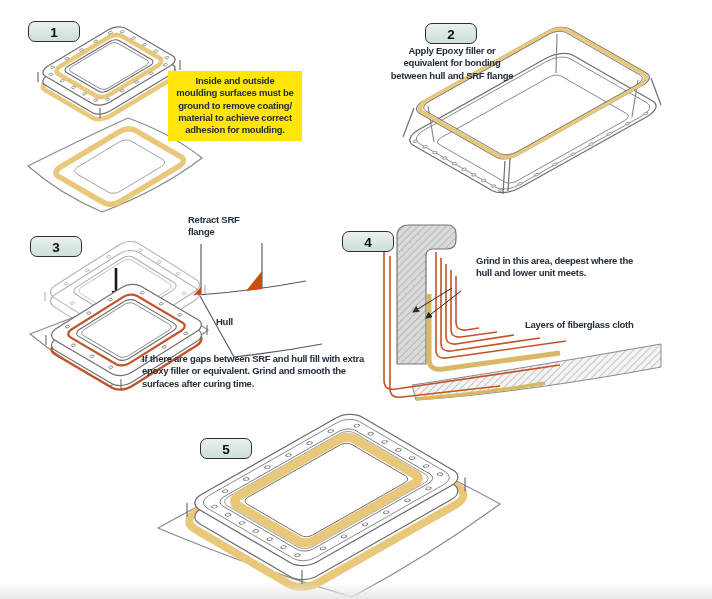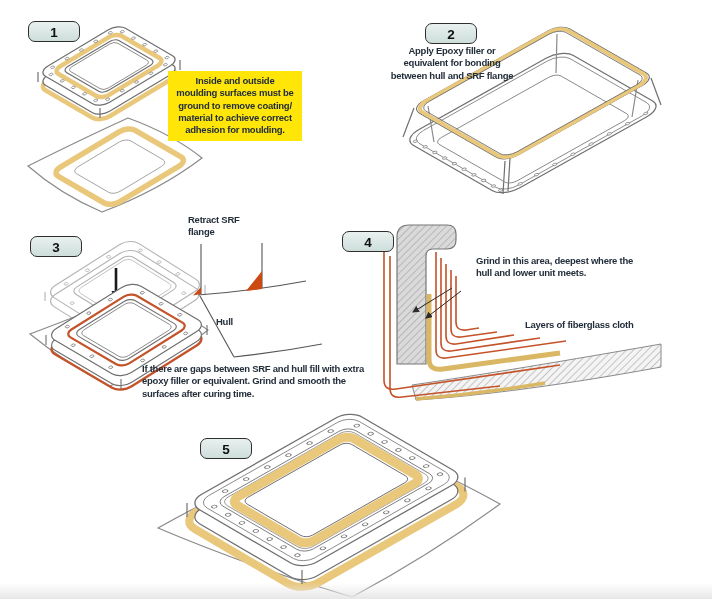--- a/index.html
+++ b/index.html
@@ -280,21 +280,21 @@
 moulding surfaces must be
 ground to remove coating/
 material to achieve correct
 adhesion for moulding.</div>
   <div class="lbl center" style="left:346px;top:45px;width:124px;margin-left:44px;">Apply Epoxy filler or
 equivalent for bonding
 between hull and SRF flange</div>
   <div class="lbl" style="left:188px;top:214px;">Retract SRF
 flange</div>
   <div class="lbl" style="left:216px;top:316px;">Hull</div>
-  <div class="lbl" style="left:142px;top:363px;width:240px;">If there are gaps between SRF and hull fill with extra
+  <div class="lbl" style="left:142px;top:353px;width:240px;">If there are gaps between SRF and hull fill with extra
 epoxy filler or equivalent. Grind and smooth the
 surfaces after curing time.</div>
   <div class="lbl" style="left:476px;top:255px;">Grind in this area, deepest where the
 hull and lower unit meets.</div>
   <div class="lbl" style="left:497px;top:319px;margin-left:28px;">Layers of fiberglass cloth</div>
 
   <div class="bottom-fade"></div>
 </div>
 
 </body></html>

